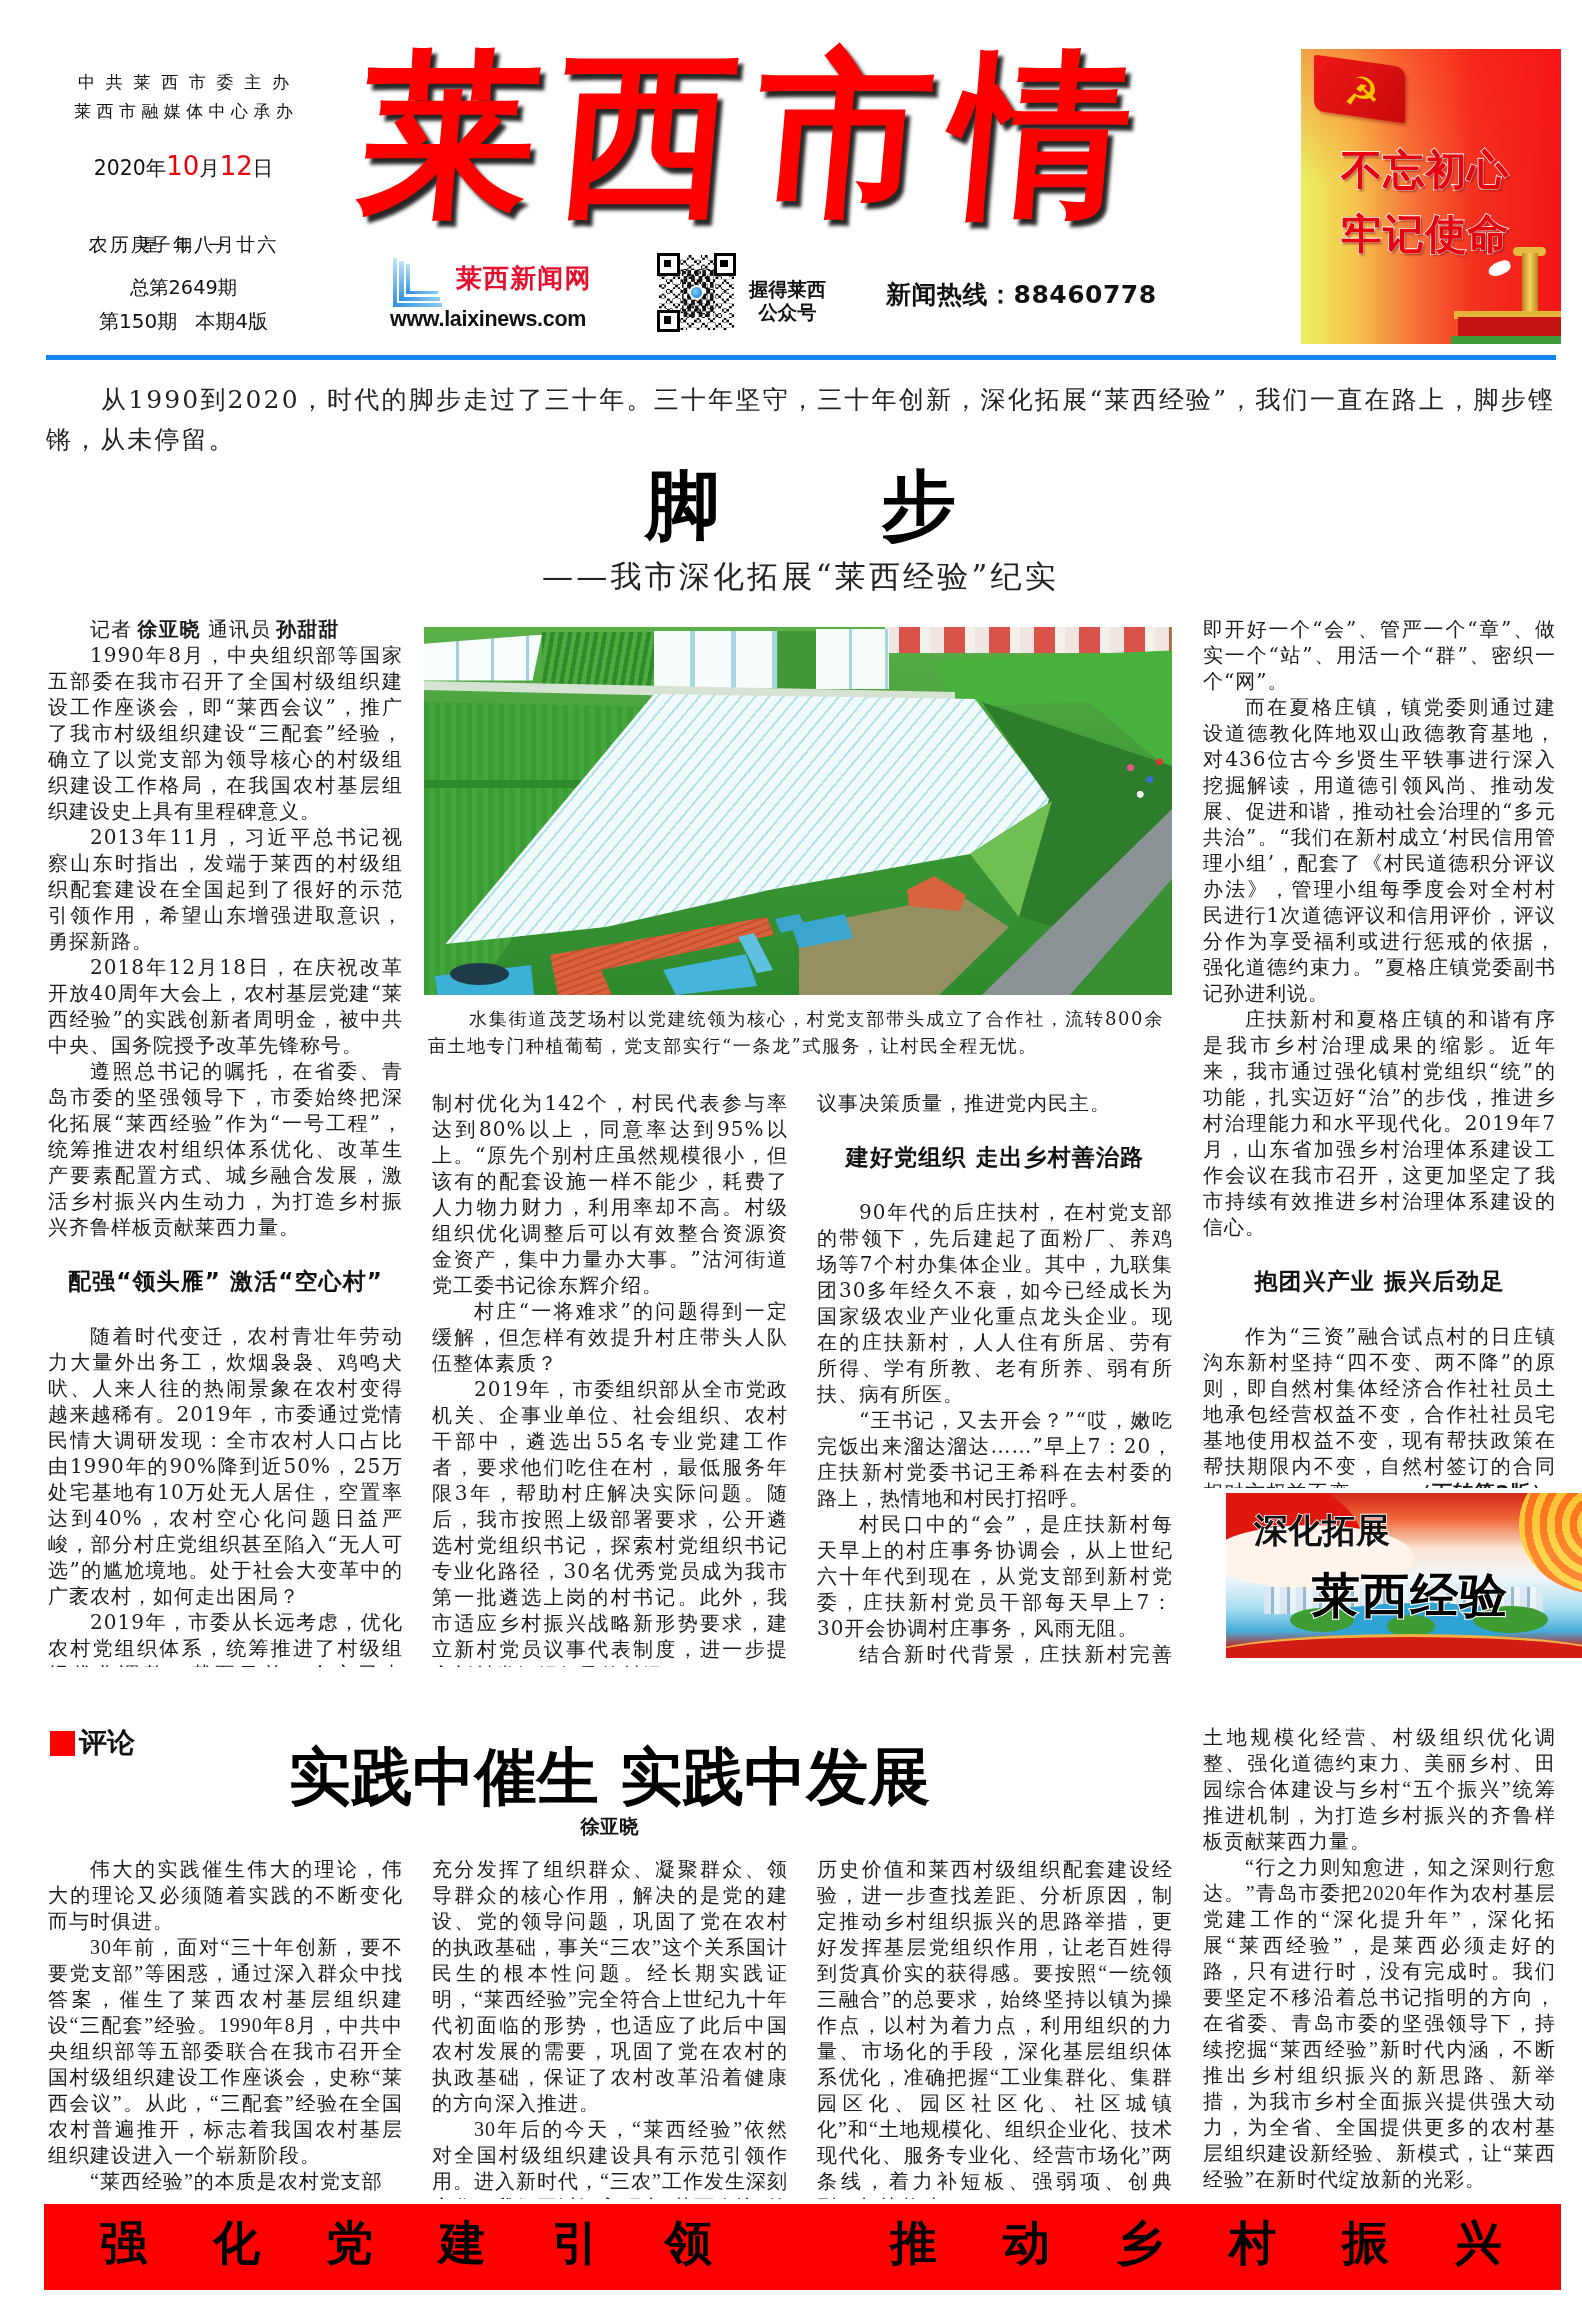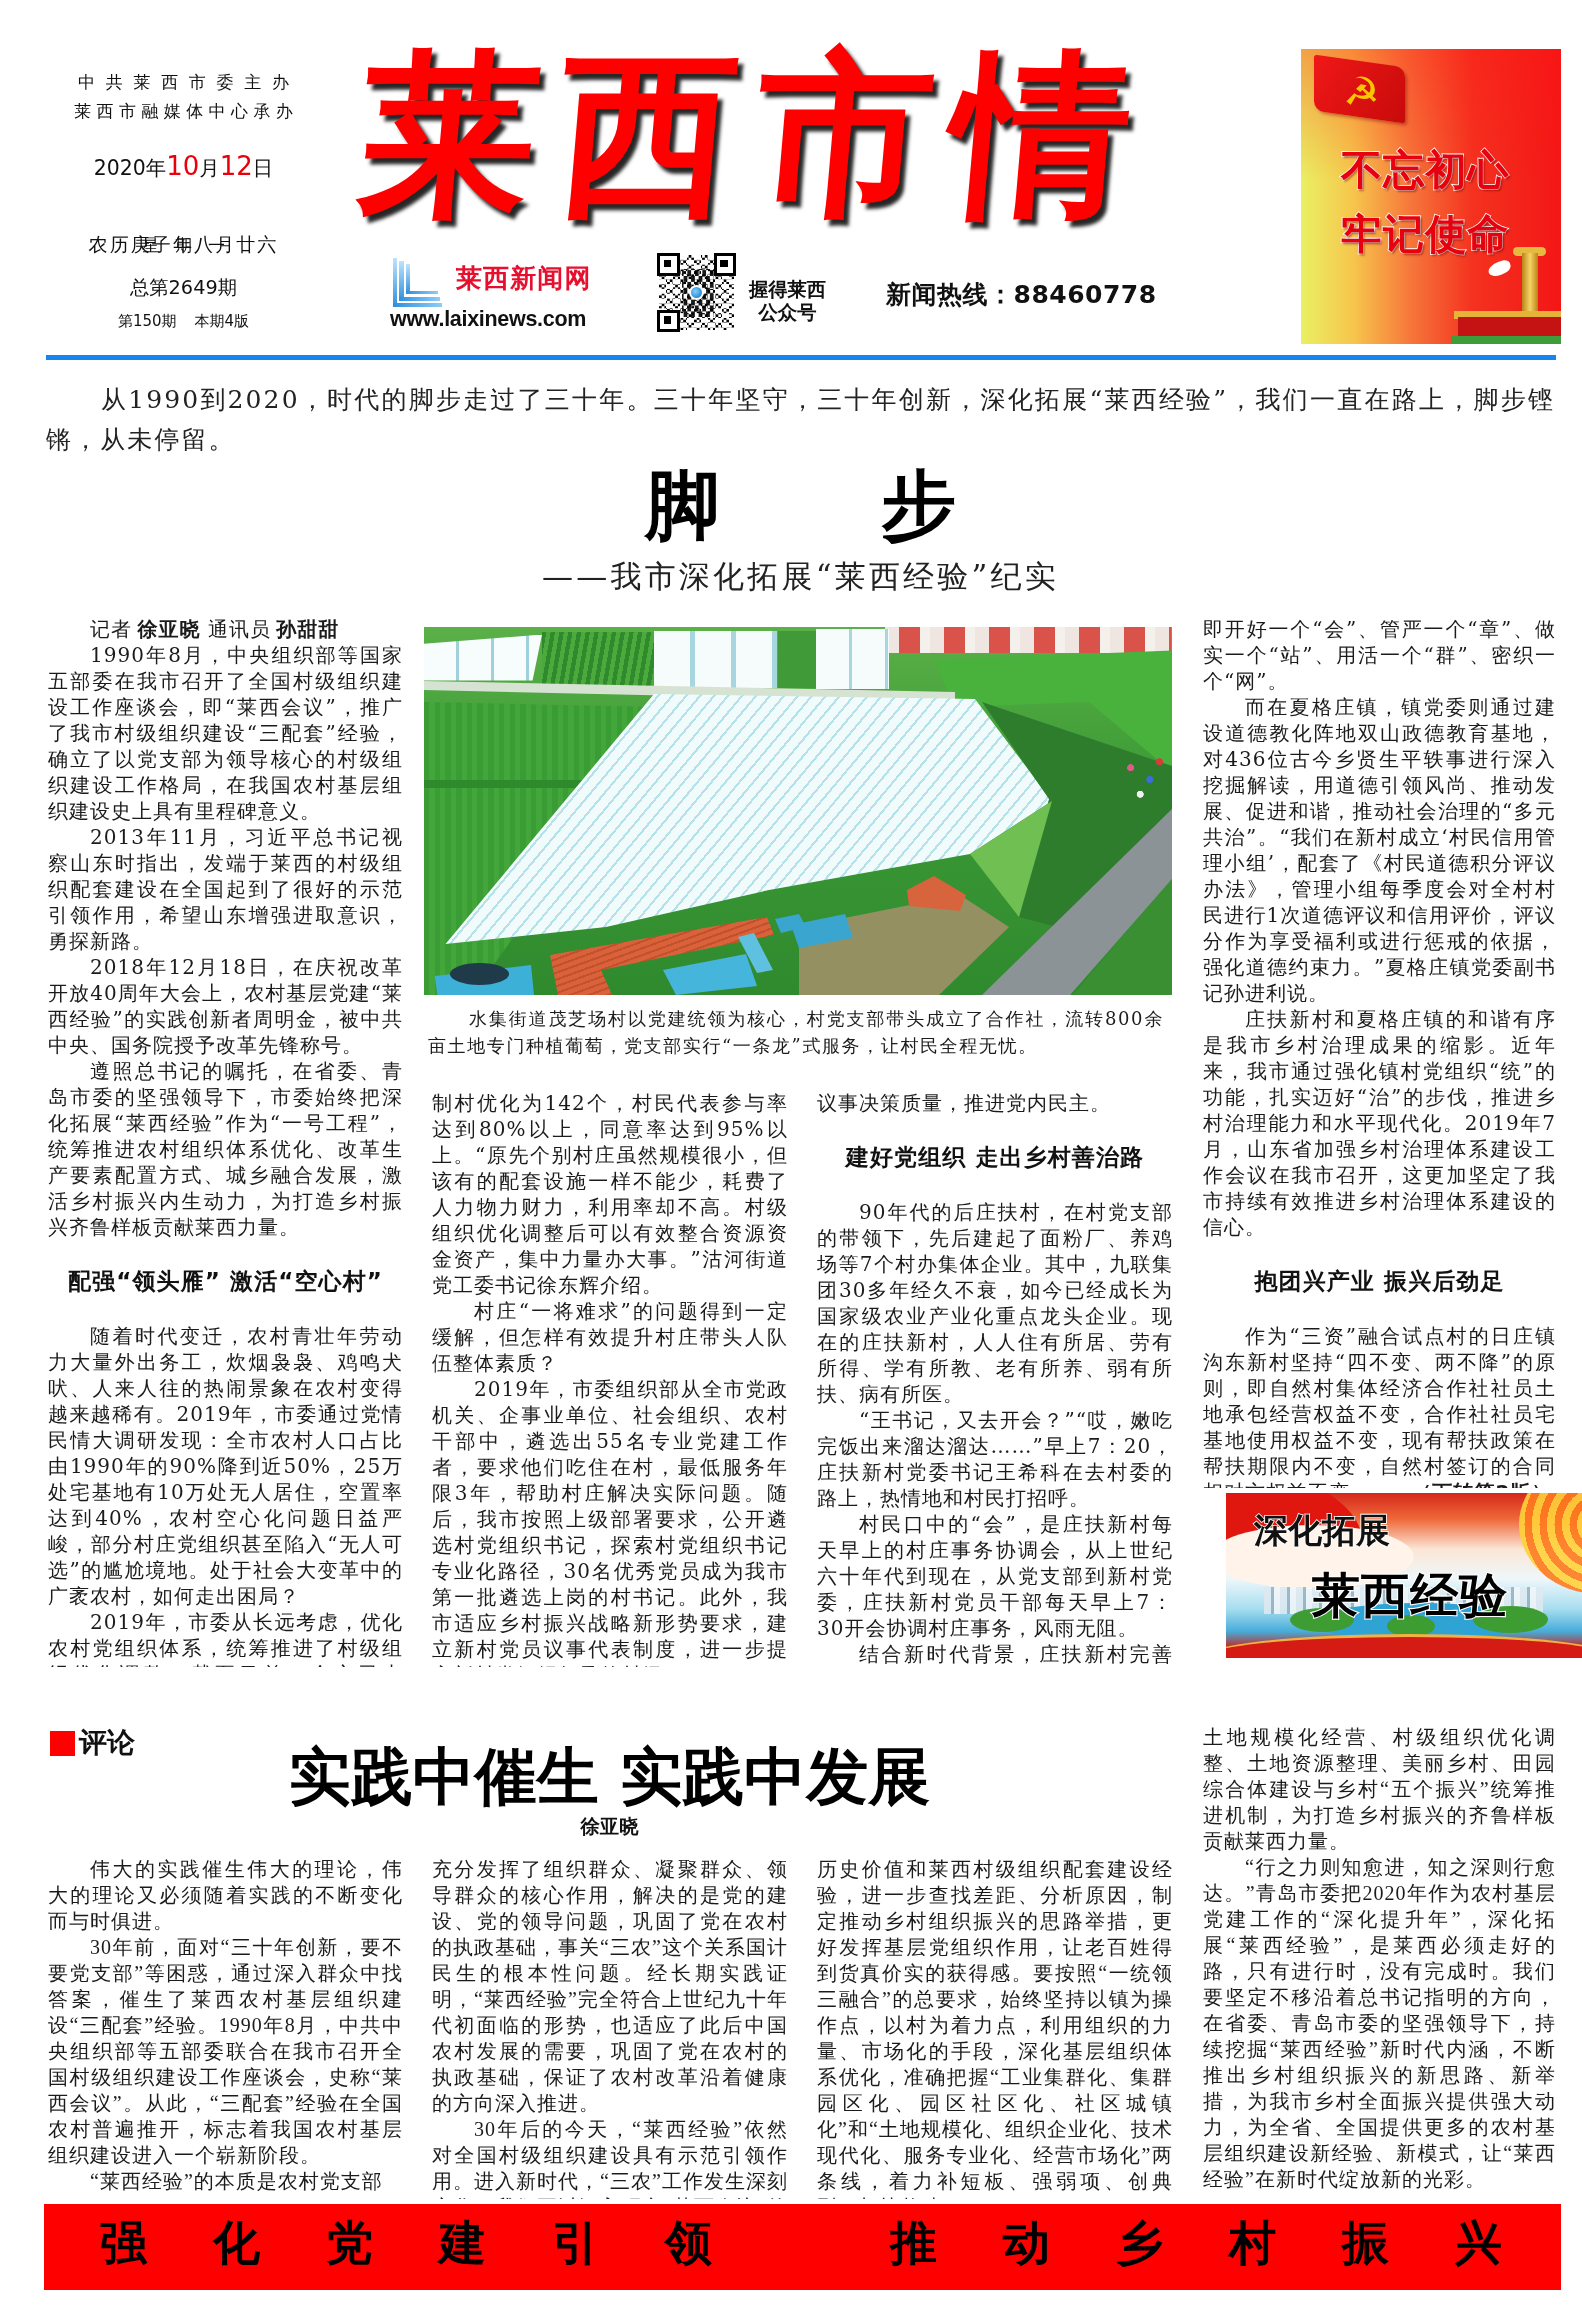--- a/index.html
+++ b/index.html
@@ -13,21 +13,21 @@
 
 .info{position:absolute;left:59px;width:249px;text-align:center;white-space:nowrap;
   font-family:"DejaVu Sans",sans-serif;font-size:19px;line-height:21.5px;color:#111;}
 #info-sponsor{top:72px;font-size:17px;letter-spacing:10.7px;padding-left:10.7px;box-sizing:border-box;}
 #info-publisher{top:101px;font-size:17px;letter-spacing:5.4px;padding-left:5.4px;box-sizing:border-box;}
 #info-date{top:154px;font-size:20.4px;line-height:25px;}
 #info-date .red-num{color:var(--date-red);font-size:26px;}
 #info-weekday{top:195px;font-size:17px;letter-spacing:16px;padding-left:16px;box-sizing:border-box;margin-top:40px;}
 #info-lunar{top:234px;letter-spacing:2.1px;}
 #info-total{top:277px;font-size:19.3px;}
-#info-issue{top:311px;font-size:15px;}
+#info-issue{top:311px;font-size:20px;}
 #info-issue .gap{display:inline-block;width:18px;}
 
 
 #masthead{position:absolute;left:352px;top:16px;width:799px;height:241px;display:flex;}
 #masthead span{display:inline-block;width:197px;text-align:center;font-family:"DejaVu Serif",serif;
   font-weight:900;font-size:177px;line-height:236px;color:var(--masthead-red);
   text-shadow:5.4px 6.4px 3.8px rgba(0,0,0,.85);transform:skewX(-5deg);}
 
 
 #logo{left:393px;top:258px;width:49px;height:49px;}
@@ -287,21 +287,21 @@
     <p>“莱西经验”的本质是农村党支部</p>
   </div>
   <div class="col ccol" id="cc2">
     <p class="cont">充分发挥了组织群众、凝聚群众、领导群众的核心作用，解决的是党的建设、党的领导问题，巩固了党在农村的执政基础，事关“三农”这个关系国计民生的根本性问题。经长期实践证明，“莱西经验”完全符合上世纪九十年代初面临的形势，也适应了此后中国农村发展的需要，巩固了党在农村的执政基础，保证了农村改革沿着健康的方向深入推进。</p>
     <p>30年后的今天，“莱西经验”依然对全国村级组织建设具有示范引领作用。进入新时代，“三农”工作发生深刻变化，我们要以深入研究“莱西会议”的</p>
   </div>
   <div class="col ccol" id="cc3">
     <p class="cont">历史价值和莱西村级组织配套建设经验，进一步查找差距、分析原因，制定推动乡村组织振兴的思路举措，更好发挥基层党组织作用，让老百姓得到货真价实的获得感。要按照“一统领三融合”的总要求，始终坚持以镇为操作点，以村为着力点，利用组织的力量、市场化的手段，深化基层组织体系优化，准确把握“工业集群化、集群园区化、园区社区化、社区城镇化”和“土地规模化、组织企业化、技术现代化、服务专业化、经营市场化”两条线，着力补短板、强弱项、创典型，加快构建</p>
   </div>
   <div class="col ccol" id="cc4">
-    <p class="cont">土地规模化经营、村级组织优化调整、土地资源整理、美丽乡村、田园综合体建设与乡村“五个振兴”统筹推进机制，为打造乡村振兴的齐鲁样板贡献莱西力量。</p>
+    <p class="cont">土地规模化经营、村级组织优化调整、强化道德约束力、美丽乡村、田园综合体建设与乡村“五个振兴”统筹推进机制，为打造乡村振兴的齐鲁样板贡献莱西力量。</p>
     <p>“行之力则知愈进，知之深则行愈达。”青岛市委把2020年作为农村基层党建工作的“深化提升年”，深化拓展“莱西经验”，是莱西必须走好的路，只有进行时，没有完成时。我们要坚定不移沿着总书记指明的方向，在省委、青岛市委的坚强领导下，持续挖掘“莱西经验”新时代内涵，不断推出乡村组织振兴的新思路、新举措，为我市乡村全面振兴提供强大动力，为全省、全国提供更多的农村基层组织建设新经验、新模式，让“莱西经验”在新时代绽放新的光彩。</p>
   </div>
 
   <div class="abs" id="slogan">
     <span class="grp" id="sl1">强化党建引领</span>
     <span class="grp" id="sl2">推动乡村振兴</span>
   </div>
 </div>
 
 

